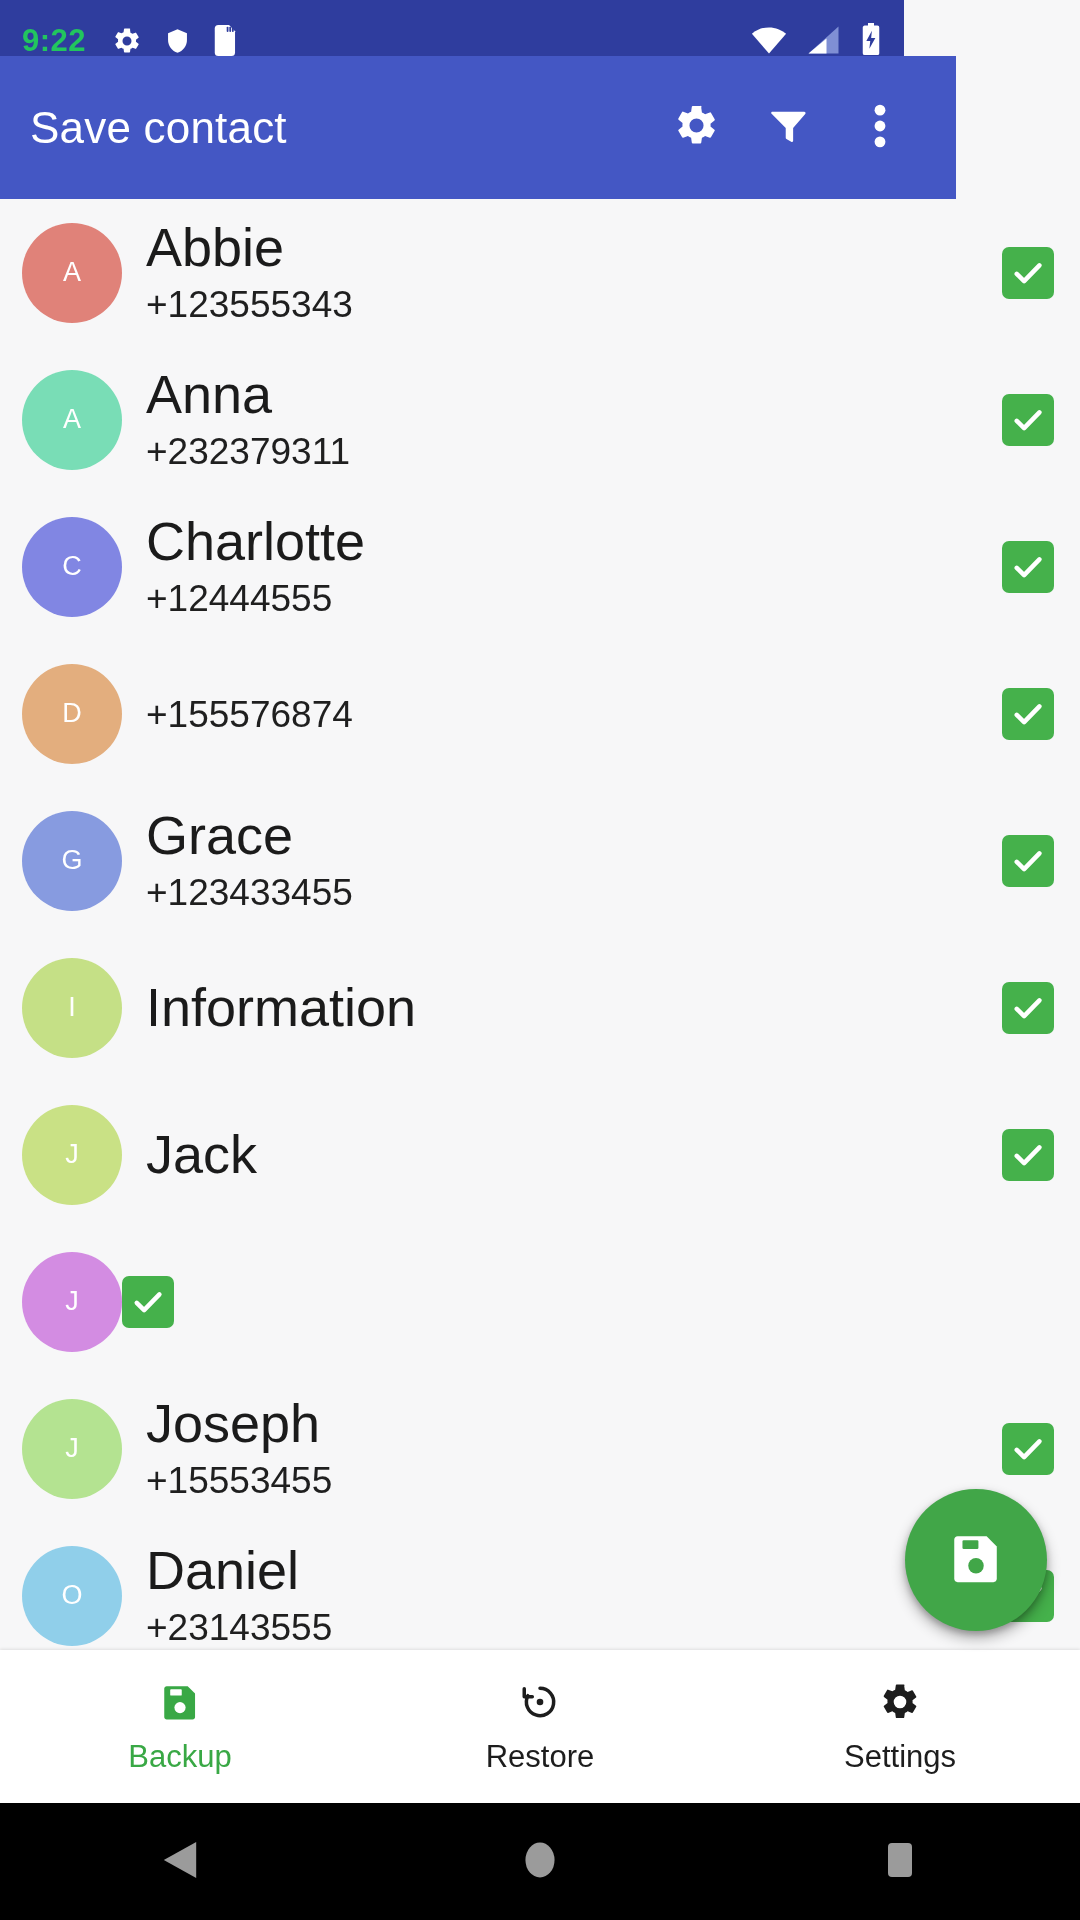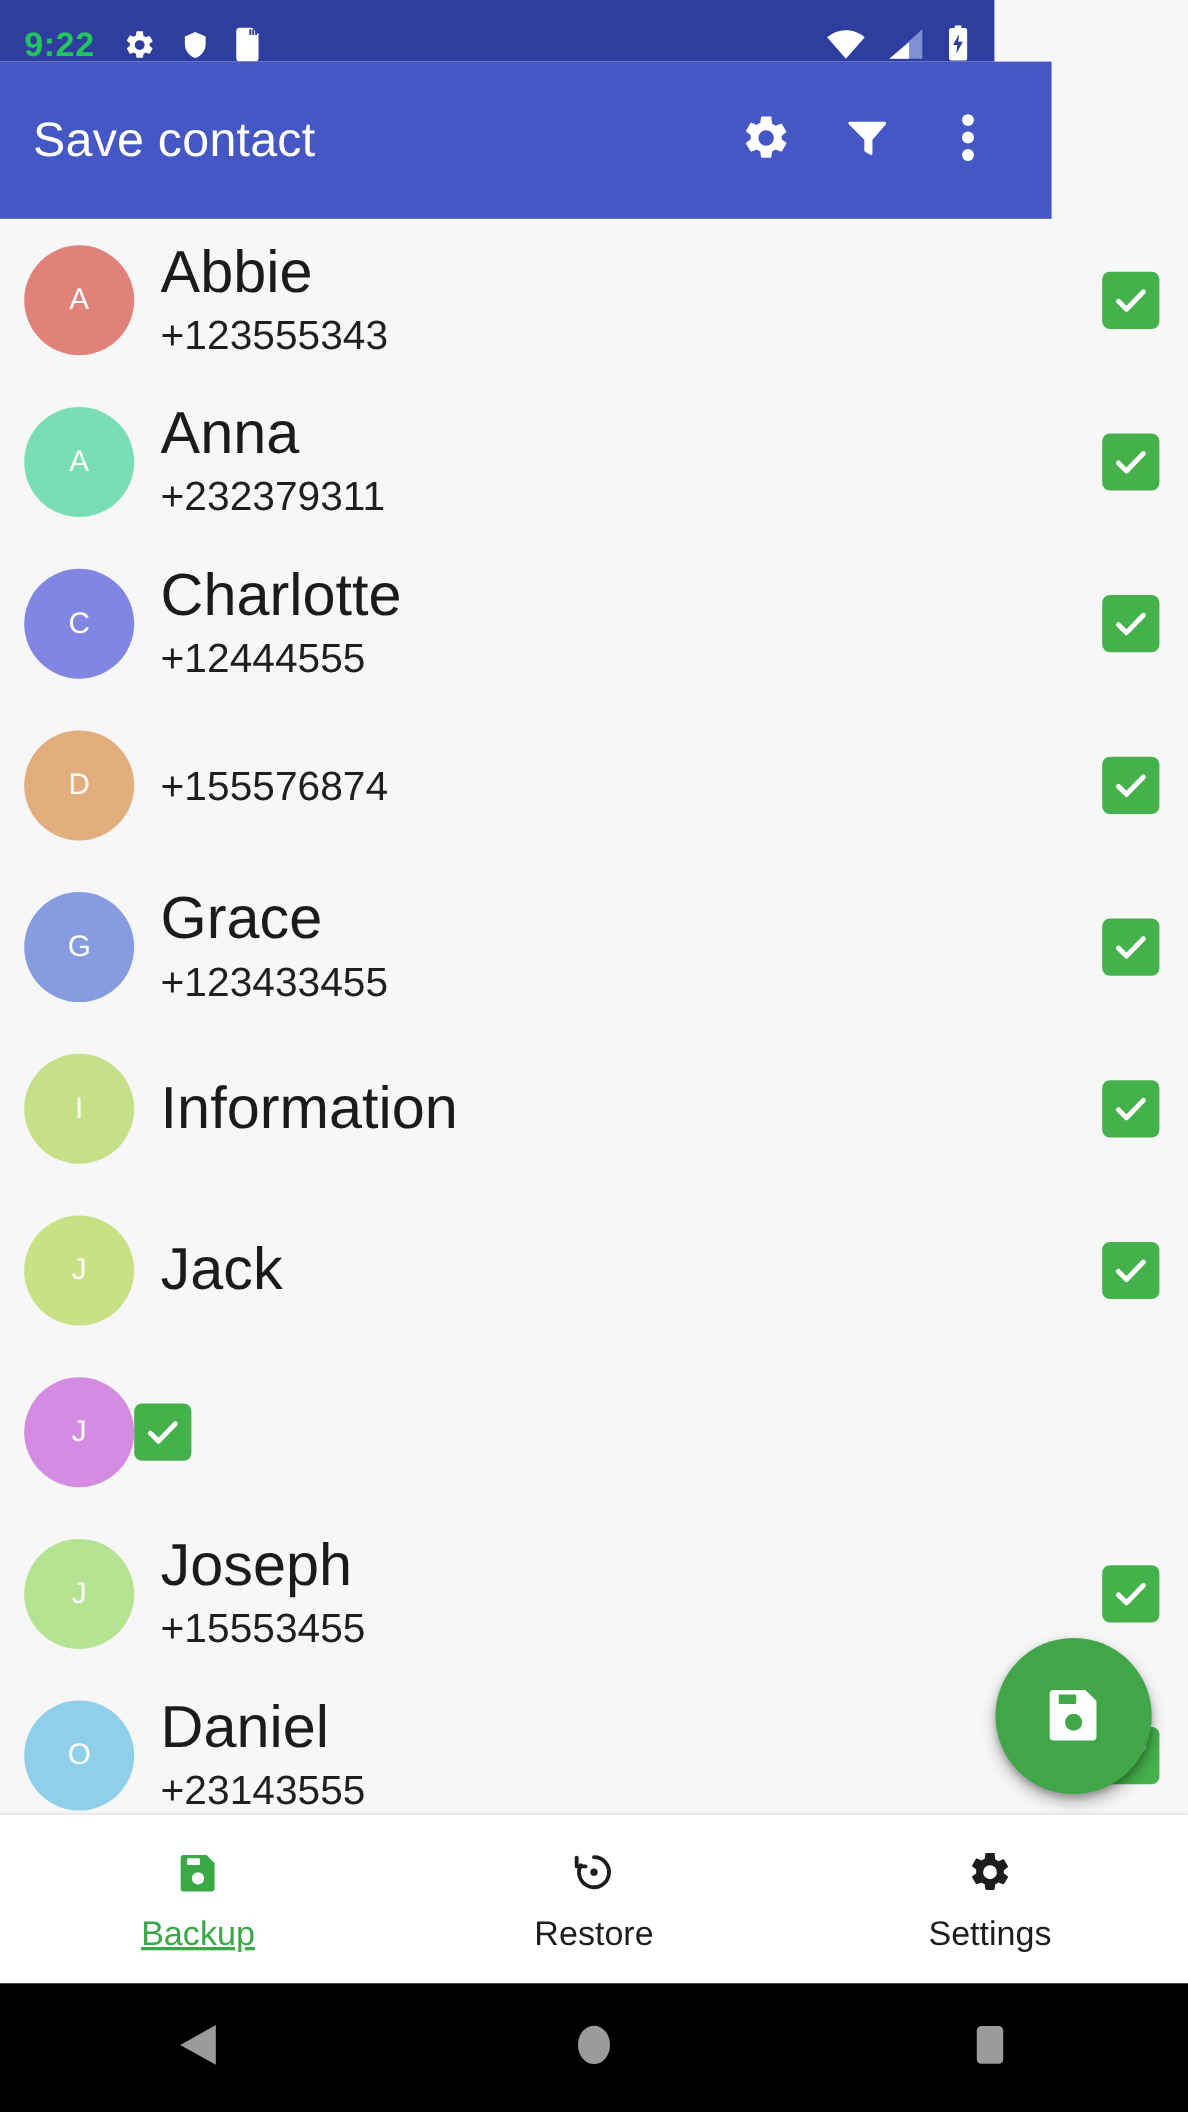--- a/index.html
+++ b/index.html
@@ -87,21 +87,21 @@
   .bottomnav {
     position:absolute; top:1650px; left:0; width:1080px; height:153px;
     background:#FFFFFF; display:flex; align-items:center;
     box-shadow:0 -1px 3px rgba(0,0,0,0.10);
   }
   .navitem {
     flex:1; height:100%; display:flex; flex-direction:column;
     align-items:center; justify-content:center; gap:14px; cursor:pointer;
   }
   .navitem .nav-label { font-size:31px; line-height:1; }
-  .navitem.active .nav-label { color:#39A845;text-decoration:underline; }
+  .navitem.active .nav-label { color:#39A845; }
   .navitem .nav-label { color:#1d1d1d; }
 
   
   .androidnav {
     position:absolute; top:1803px; left:0; width:1080px; height:117px;
     background:#000; display:flex; align-items:center;
   }
   .navbtn { flex:1; display:flex; align-items:center; justify-content:center; cursor:pointer; }
 </style>
 </head>

